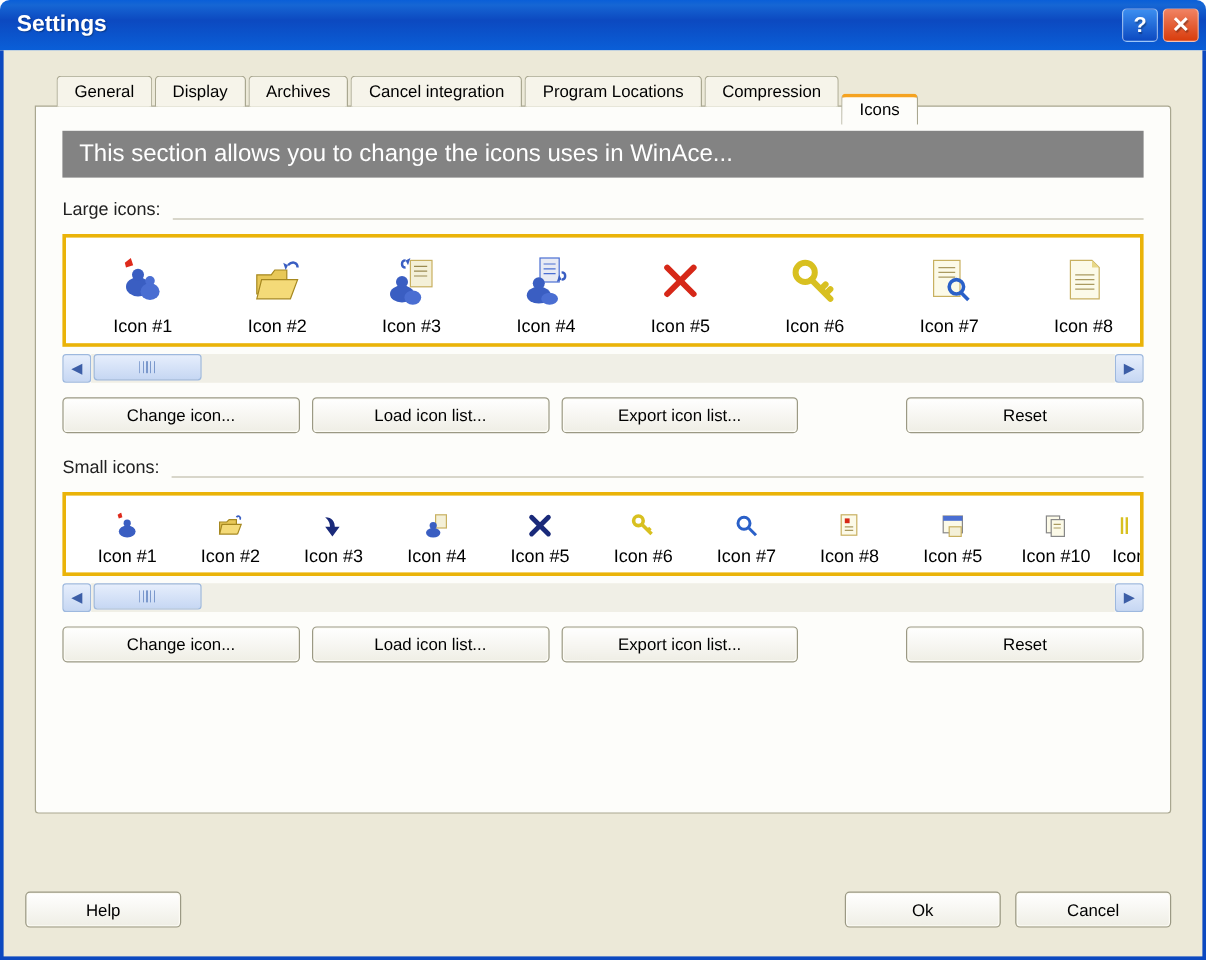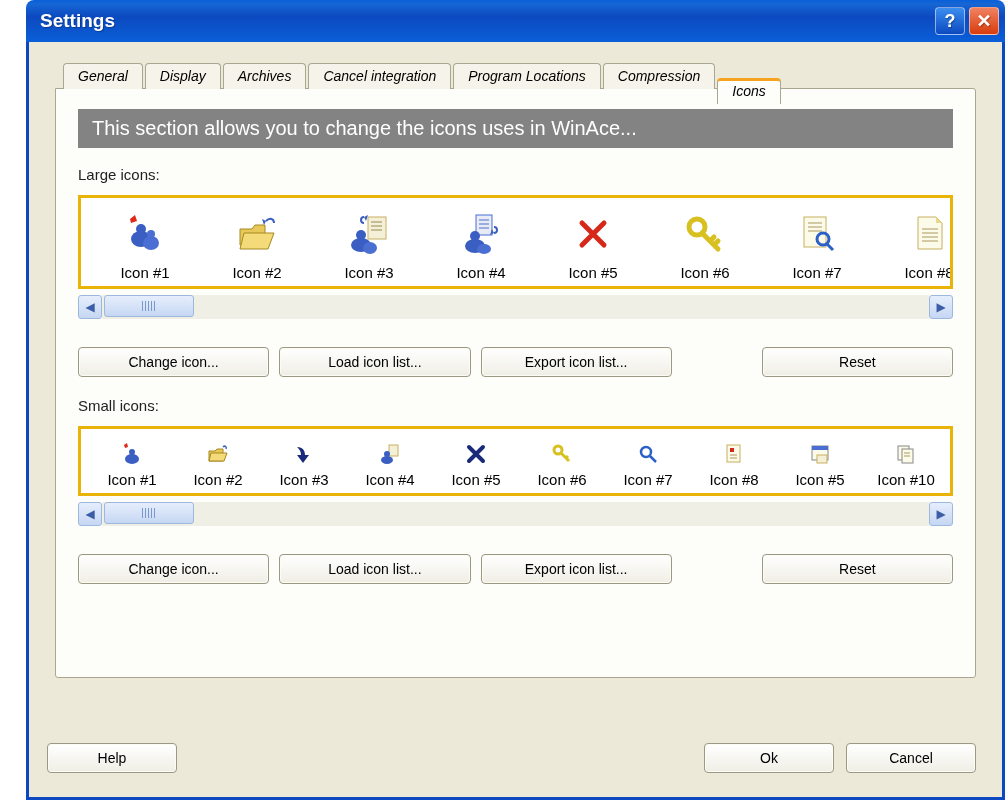--- a/index.html
+++ b/index.html
@@ -8,21 +8,20 @@
   font-size: 13px;
   background: #fff;
   width: 1005px;
   height: 800px;
   overflow: hidden;
 }
 .window {
   width: 1005px;
   height: 800px;
   position: relative;
-  padding-left: 26px;
 }
 .titlebar {
   height: 42px;
   background: linear-gradient(to bottom, #0a5fd8 0%, #1666d4 10%, #0c49c0 40%, #0a5fd8 100%);
   display: flex;
   align-items: center;
   padding: 0 6px 0 14px;
   color: white;
   font-size: 19px;
   font-weight: bold;
@@ -49,22 +48,21 @@
 .client {
   background: #ece9d8;
   border: 3px solid #0c49c0;
   border-top: none;
   height: calc(800px - 42px);
   padding: 20px 26px;
   position: relative;
 }
 .tabstrip {
   display: flex;
-  margin-left: 8px;
-  font-style: italic;
+  margin-left: 18px;
 }
 .tab {
   background: #f6f4ea;
   border: 1px solid #a9a790;
   border-bottom: none;
   border-radius: 4px 4px 0 0;
   padding: 4px 14px;
   font-size: 14px;
   margin-right: 2px;
   cursor: pointer;
@@ -88,25 +86,24 @@
 }
 .descbar {
   background: #838383;
   color: white;
   font-size: 20px;
   padding: 8px 14px;
   margin-bottom: 18px;
 }
 .section-head {
   display: flex;
-  align-items: flex-start;
+  align-items: flex-end;
   font-size: 15px;
   margin-bottom: 12px;
   color: #222;
-  flex-direction: column;
 }
 .section-head .line {
   flex: 1;
   height: 1px;
   background: #c0bdab;
   margin-left: 10px;
 }
 .iconlist {
   background: white;
   border: 3px solid #eab308;
@@ -171,21 +168,21 @@
 }
 .scrollthumb::after {
   content: "";
   width: 14px;
   height: 10px;
   background: repeating-linear-gradient(to right, #7a98cc 0 1px, transparent 1px 3px);
 }
 .btnrow {
   display: flex;
   gap: 10px;
-  margin-top: 28px;
+  margin-top: 12px;
   margin-bottom: 20px;
 }
 .btn {
   background: linear-gradient(to bottom, #ffffff, #efeee5);
   border: 1px solid #9b9984;
   border-radius: 4px;
   box-shadow: 0 0 0 1px #fcfbf4 inset;
   font-size: 14px;
   padding: 6px 0;
   cursor: pointer;

